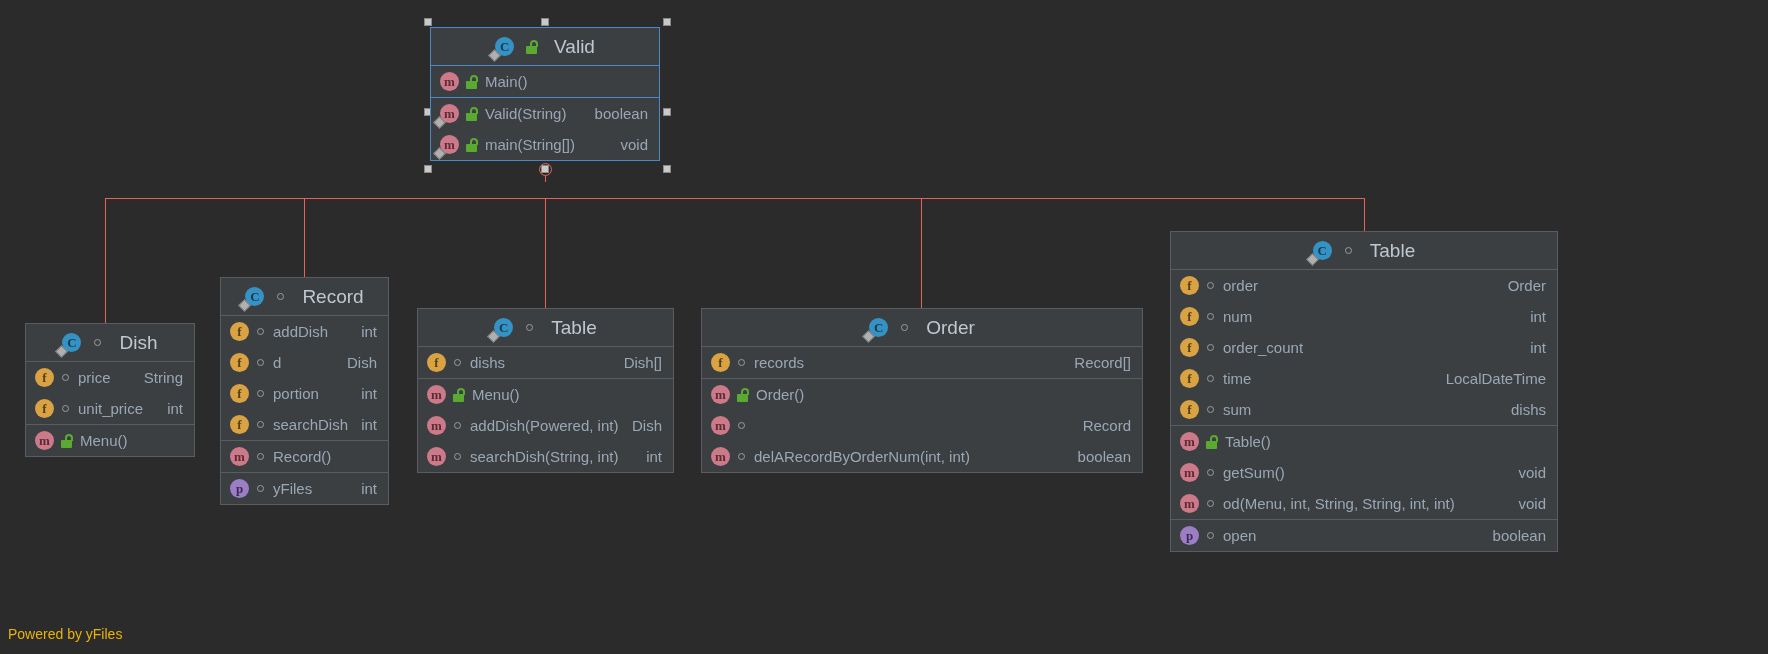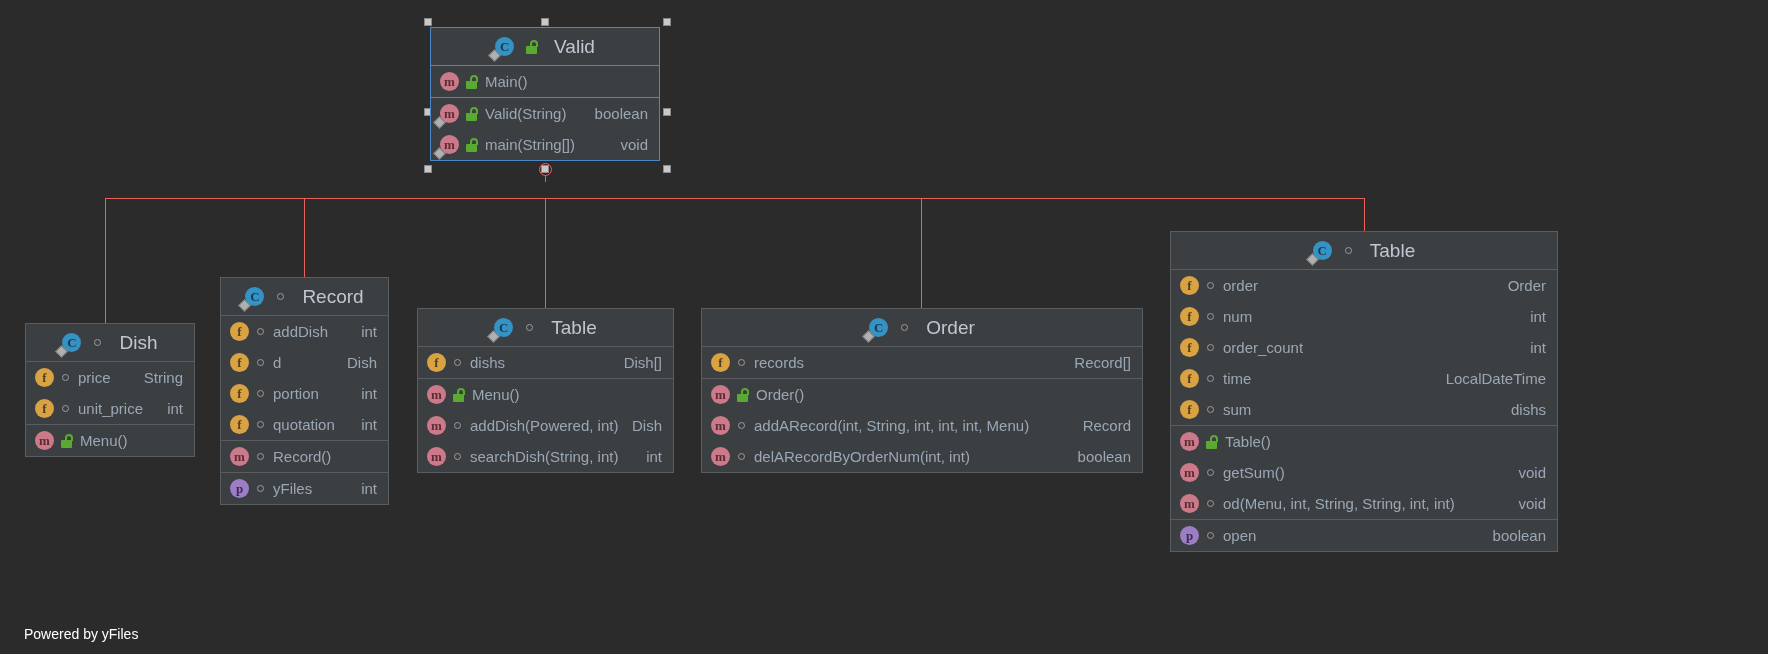--- a/index.html
+++ b/index.html
@@ -138,23 +138,23 @@
     width: 8px; height: 7px;
     border: 2px solid #5aaa32;
     border-bottom: none;
     border-radius: 5px 5px 0 0;
   }
 
   .hdr-title { padding-left: 2px; }
 
   .watermark {
     position: absolute;
-    left: 24px; bottom: 12px;
+    left: 8px; bottom: 12px;
     font-size: 14px;
-    color: #ffffff;
+    color: #eab308;
   }
 
   
   .handle {
     position: absolute;
     width: 8px; height: 8px;
     background: #c9c9c9;
     border: 1px solid #8a8a8a;
   }
 </style>
@@ -288,21 +288,21 @@
         <div class="row">
           <span class="ic ic-field">f</span>
           <span class="vis"></span>
           <span class="sig">portion</span>
           <span class="spacer"></span>
           <span class="rettype">int</span>
         </div>
         <div class="row">
           <span class="ic ic-field">f</span>
           <span class="vis"></span>
-          <span class="sig">quotation</span>
+          <span class="sig">searchDish</span>
           <span class="spacer"></span>
           <span class="rettype">int</span>
         </div>
       </div>
       <div class="compartment">
         <div class="row">
           <span class="ic ic-method">m</span>
           <span class="vis"></span>
           <span class="sig">Record()</span>
           <span class="spacer"></span>
@@ -385,21 +385,20 @@
             <span class="shackle"></span>
             <span class="body"></span>
           </span>
           <span class="sig">Order()</span>
           <span class="spacer"></span>
           <span class="rettype"></span>
         </div>
         <div class="row">
           <span class="ic ic-method">m</span>
           <span class="vis"></span>
-          <span class="sig">addARecord(int, String, int, int, int, Menu)</span>
           <span class="spacer"></span>
           <span class="rettype">Record</span>
         </div>
         <div class="row">
           <span class="ic ic-method">m</span>
           <span class="vis"></span>
           <span class="sig">delARecordByOrderNum(int, int)</span>
           <span class="spacer"></span>
           <span class="rettype">boolean</span>
         </div>

